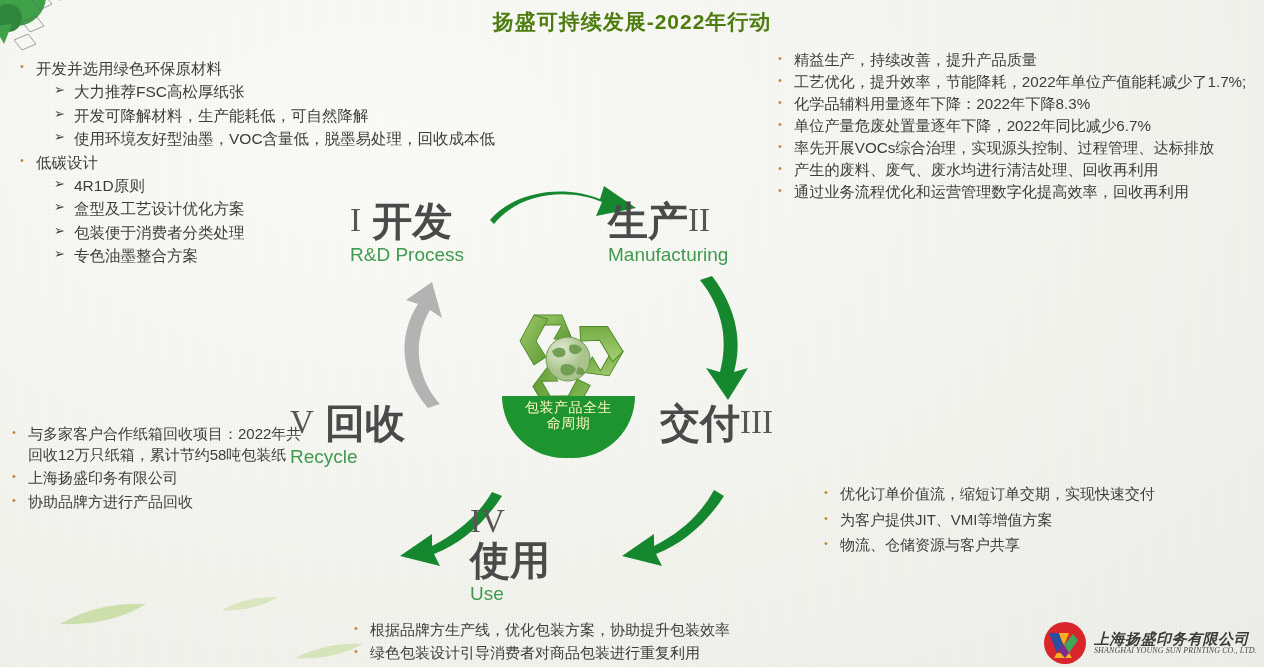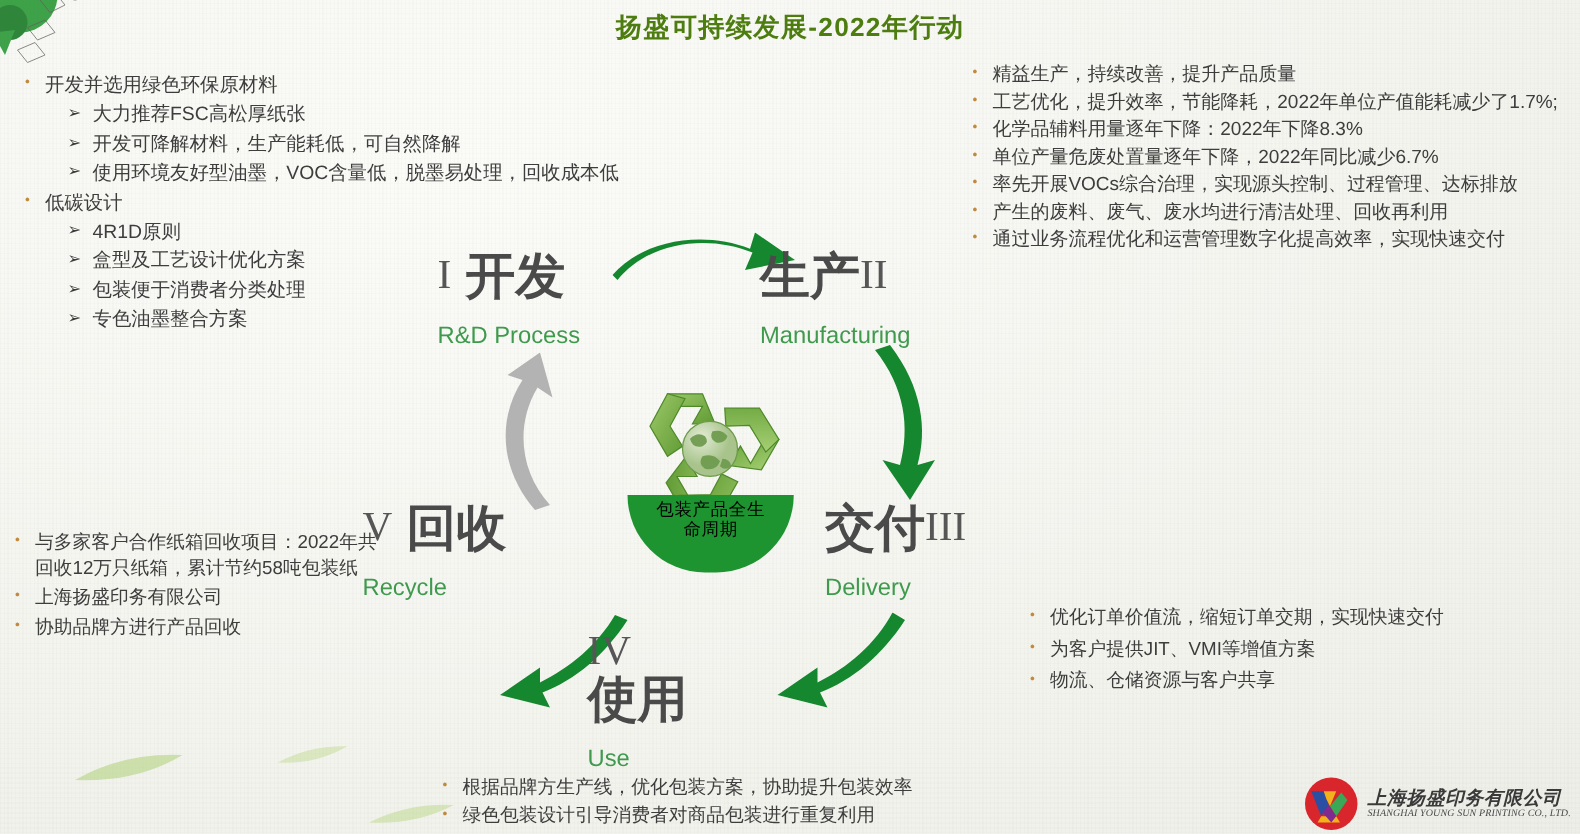--- a/index.html
+++ b/index.html
@@ -79,21 +79,21 @@
   .stage .rn {
     font-family: "Liberation Serif", "DejaVu Serif", serif;
     font-weight: normal;
     font-size: 33px;
     color: #565656;
     vertical-align: 4px;
   }
   .stage .en {
     font-size: 19px;
     color: #3f9a4e;
-    margin-top: 16px;
+    margin-top: 2px;
     white-space: nowrap;
   }
   #stage-rd   { top: 200px; left: 350px; width: 215px; }
   #stage-mfg  { top: 200px; left: 608px; width: 215px; }
   #stage-del  { top: 402px; left: 660px; width: 215px; }
   #stage-use  { top: 492px; left: 470px; width: 200px; }
   #stage-use .rn { display:block; font-size: 33px; vertical-align: 0; margin-top: 12px; }
   #stage-rec  { top: 402px; left: 290px; width: 215px; }
 
   
@@ -101,21 +101,21 @@
     position: absolute;
     top: 303px; left: 496px;
     width: 145px; height: 155px;
   }
   #center-emblem .band {
     position: absolute;
     left: 6px; bottom: 0;
     width: 133px; height: 62px;
     background: #1d9430;
     border-radius: 0 0 68px 68px;
-    color: #000000;
+    color: #fef9c3;
     font-size: 14px;
     line-height: 1.12;
     text-align: center;
     padding-top: 4px;
     box-sizing: border-box;
     letter-spacing: 0.5px;
   }
   
   .arrowsvg { position: absolute; }
   
@@ -196,21 +196,20 @@
   <div class="en">R&amp;D Process</div>
 </div>
 
 <div class="stage" id="stage-mfg">
   <div class="cn"><span>生产</span><span class="rn">II</span></div>
   <div class="en">Manufacturing</div>
 </div>
 
 <div class="stage" id="stage-del">
   <div class="cn"><span>交付</span><span class="rn">III</span></div>
-  <div class="en">Delivery</div>
 </div>
 
 <div class="stage" id="stage-use">
   <div class="cn"><span class="rn">IV</span><span>使用</span></div>
   <div class="en">Use</div>
 </div>
 
 <div class="stage" id="stage-rec">
   <div class="cn"><span class="rn">V</span> <span>回收</span></div>
   <div class="en">Recycle</div>
@@ -323,21 +322,21 @@
   <div class="bullet-row">
       <span class="dot">•</span>
       <span class="btext">率先开展VOCs综合治理，实现源头控制、过程管理、达标排放</span>
     </div>
   <div class="bullet-row">
       <span class="dot">•</span>
       <span class="btext">产生的废料、废气、废水均进行清洁处理、回收再利用</span>
     </div>
   <div class="bullet-row">
       <span class="dot">•</span>
-      <span class="btext">通过业务流程优化和运营管理数字化提高效率，实现快速交付</span>
+      <span class="btext">通过业务流程优化和运营管理数字化提高效率，回收再利用</span>
     </div>
 </div>
 
 <div class="txtblock blk-left-bottom" id="block-left-bottom">
   <div class="bullet-row">
       <span class="dot">•</span>
       <span class="btext">与多家客户合作纸箱回收项目：2022年共回收12万只纸箱，累计节约58吨包装纸</span>
     </div>
   <div class="bullet-row">
       <span class="dot">•</span>

